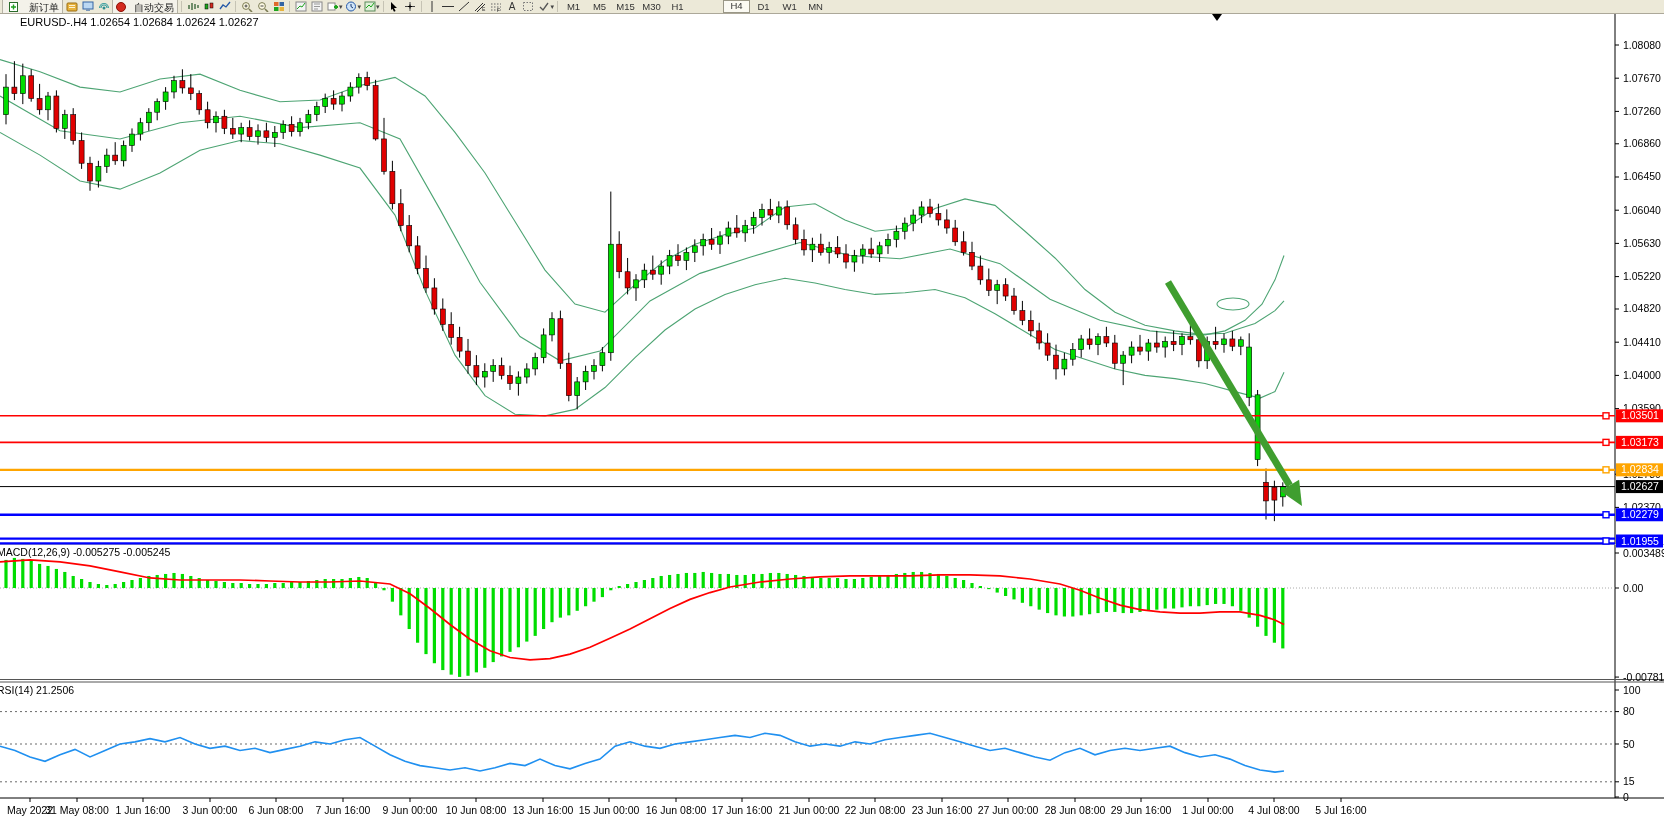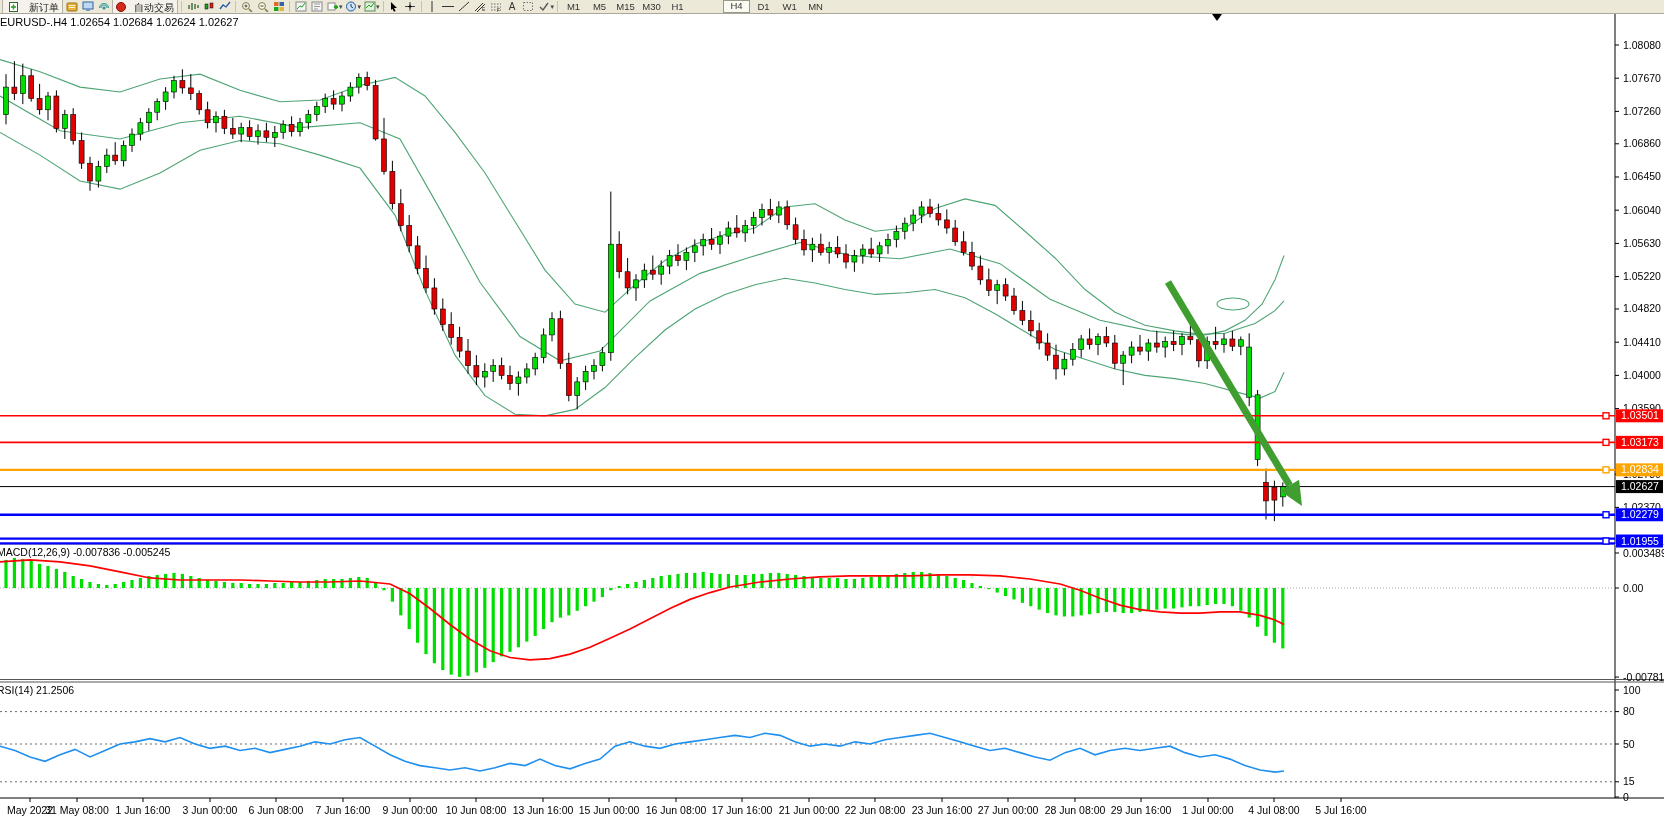--- a/index.html
+++ b/index.html
@@ -9,21 +9,21 @@
     font-size:10px;color:#222;padding-left:2px;overflow:hidden;}
   .tbtn{height:11px;display:flex;align-items:flex-start;gap:8px;padding:11px 3px;
     border:1px solid #b5b2a5;background:#f4f2ea;border-radius:1px;white-space:nowrap;}
   .ico{width:15px;height:12px;display:flex;align-items:center;justify-content:center;flex:0 0 auto;}
   .sep{width:1px;height:11px;background:#c6c3b4;margin:0 2px;flex:0 0 auto;}
   .caret{font-size:7px;color:#444;margin-left:-2px;}
   .tf{width:25px;text-align:center;font-size:9.5px;font-weight:normal;color:#333;flex:0 0 auto;height:11px;line-height:11px;}
   .tf.active{border:1px solid #9a9787;background:#fbfaf3;height:11px;line-height:10px;margin-left:32px;}
   #chart-svg{position:absolute;top:0;left:0;z-index:1;}
   .overlay{position:absolute;z-index:3;color:#000;white-space:nowrap;}
-  #chart-title{top:16px;left:0;font-size:11px;}
+  #chart-title{top:16px;left:20px;font-size:11px;}
   #macd-label{top:546px;left:-3px;font-size:10.5px;}
   #rsi-label{top:684px;left:-3px;font-size:10.5px;}
   .autodot{width:8px;height:8px;border-radius:50%;background:#d42a1e;border:1px solid #8c1207;display:inline-block;}
 </style>
 </head>
 <body>
 
 <div id="toolbar">
   <div class="tbtn">
     <span class="ico">
@@ -808,19 +808,19 @@
       <text x="1341" y="814" font-size="10.5" fill="#000000" text-anchor="middle">5 Jul 16:00</text>
     </g>
   </svg>
 
 <div class="overlay" id="chart-title">
   <span>EURUSD-.H4</span>
   <span>1.02654 1.02684 1.02624 1.02627</span>
 </div>
 <div class="overlay" id="macd-label">
   <span>MACD(12,26,9)</span>
-  <span>-0.007836</span>
+  <span>-0.005275</span>
   <span>-0.005245</span>
 </div>
 <div class="overlay" id="rsi-label">
   <span>RSI(14)</span>
   <span>21.2506</span>
 </div>
 
 </body></html>

